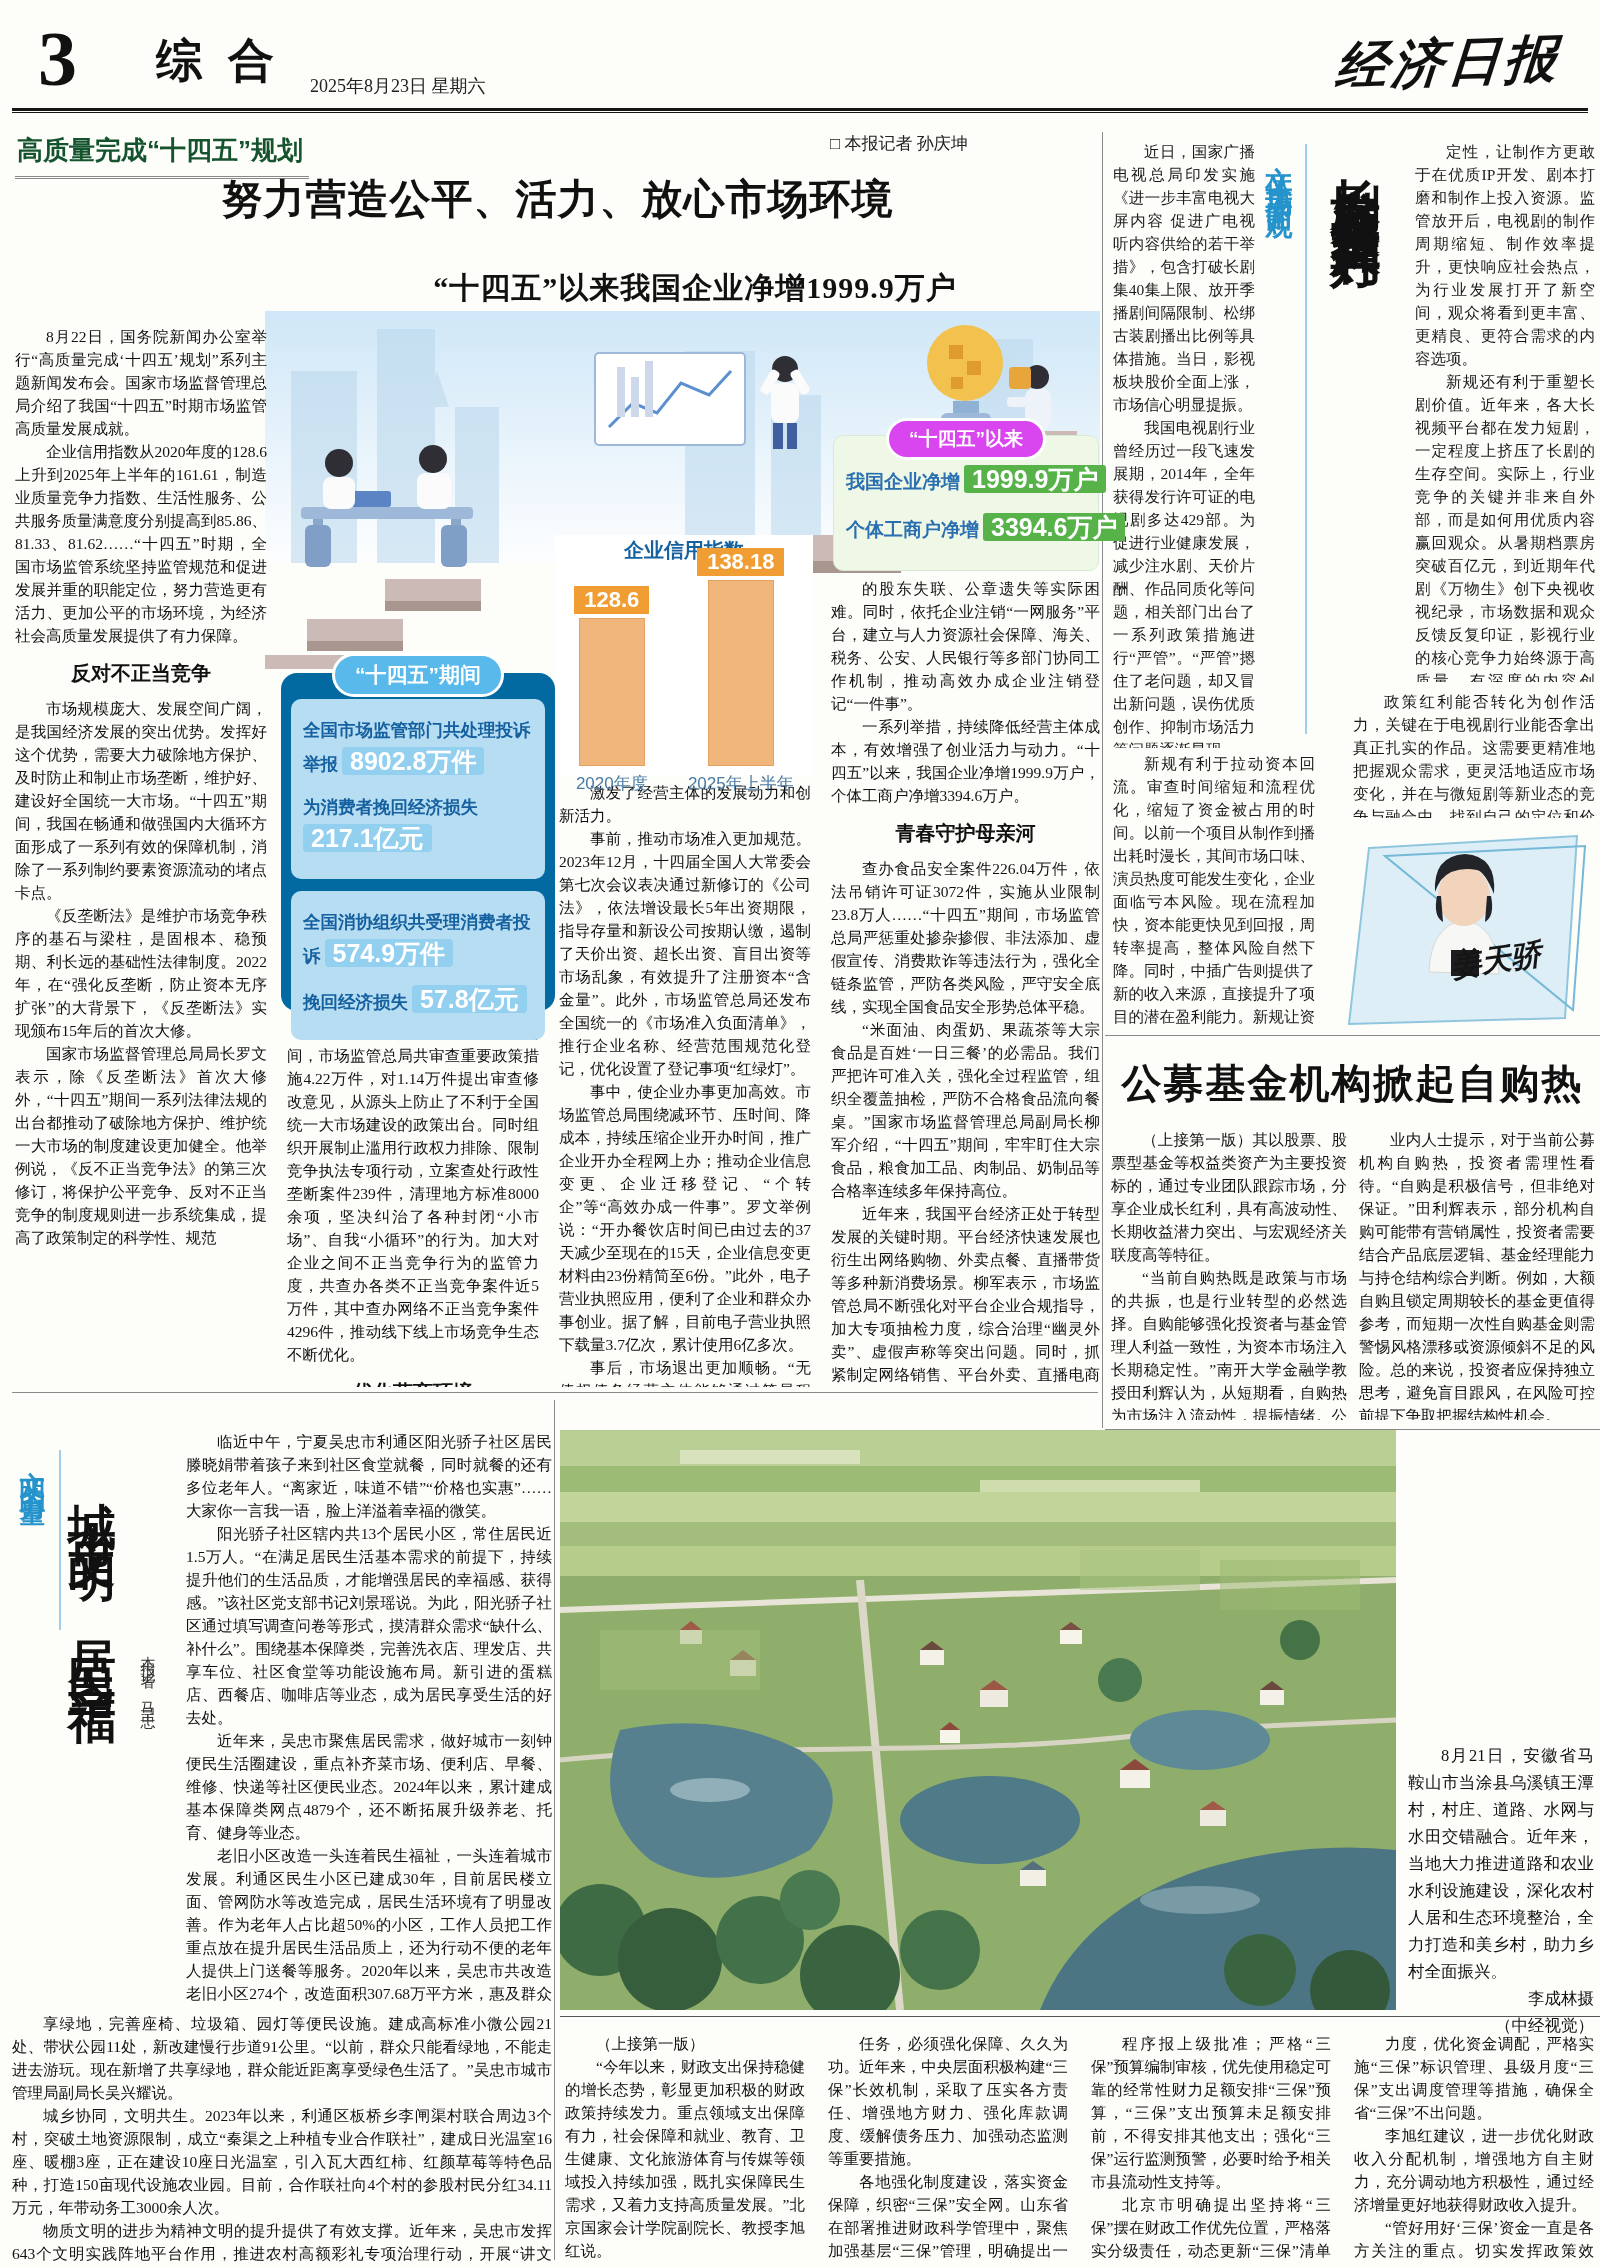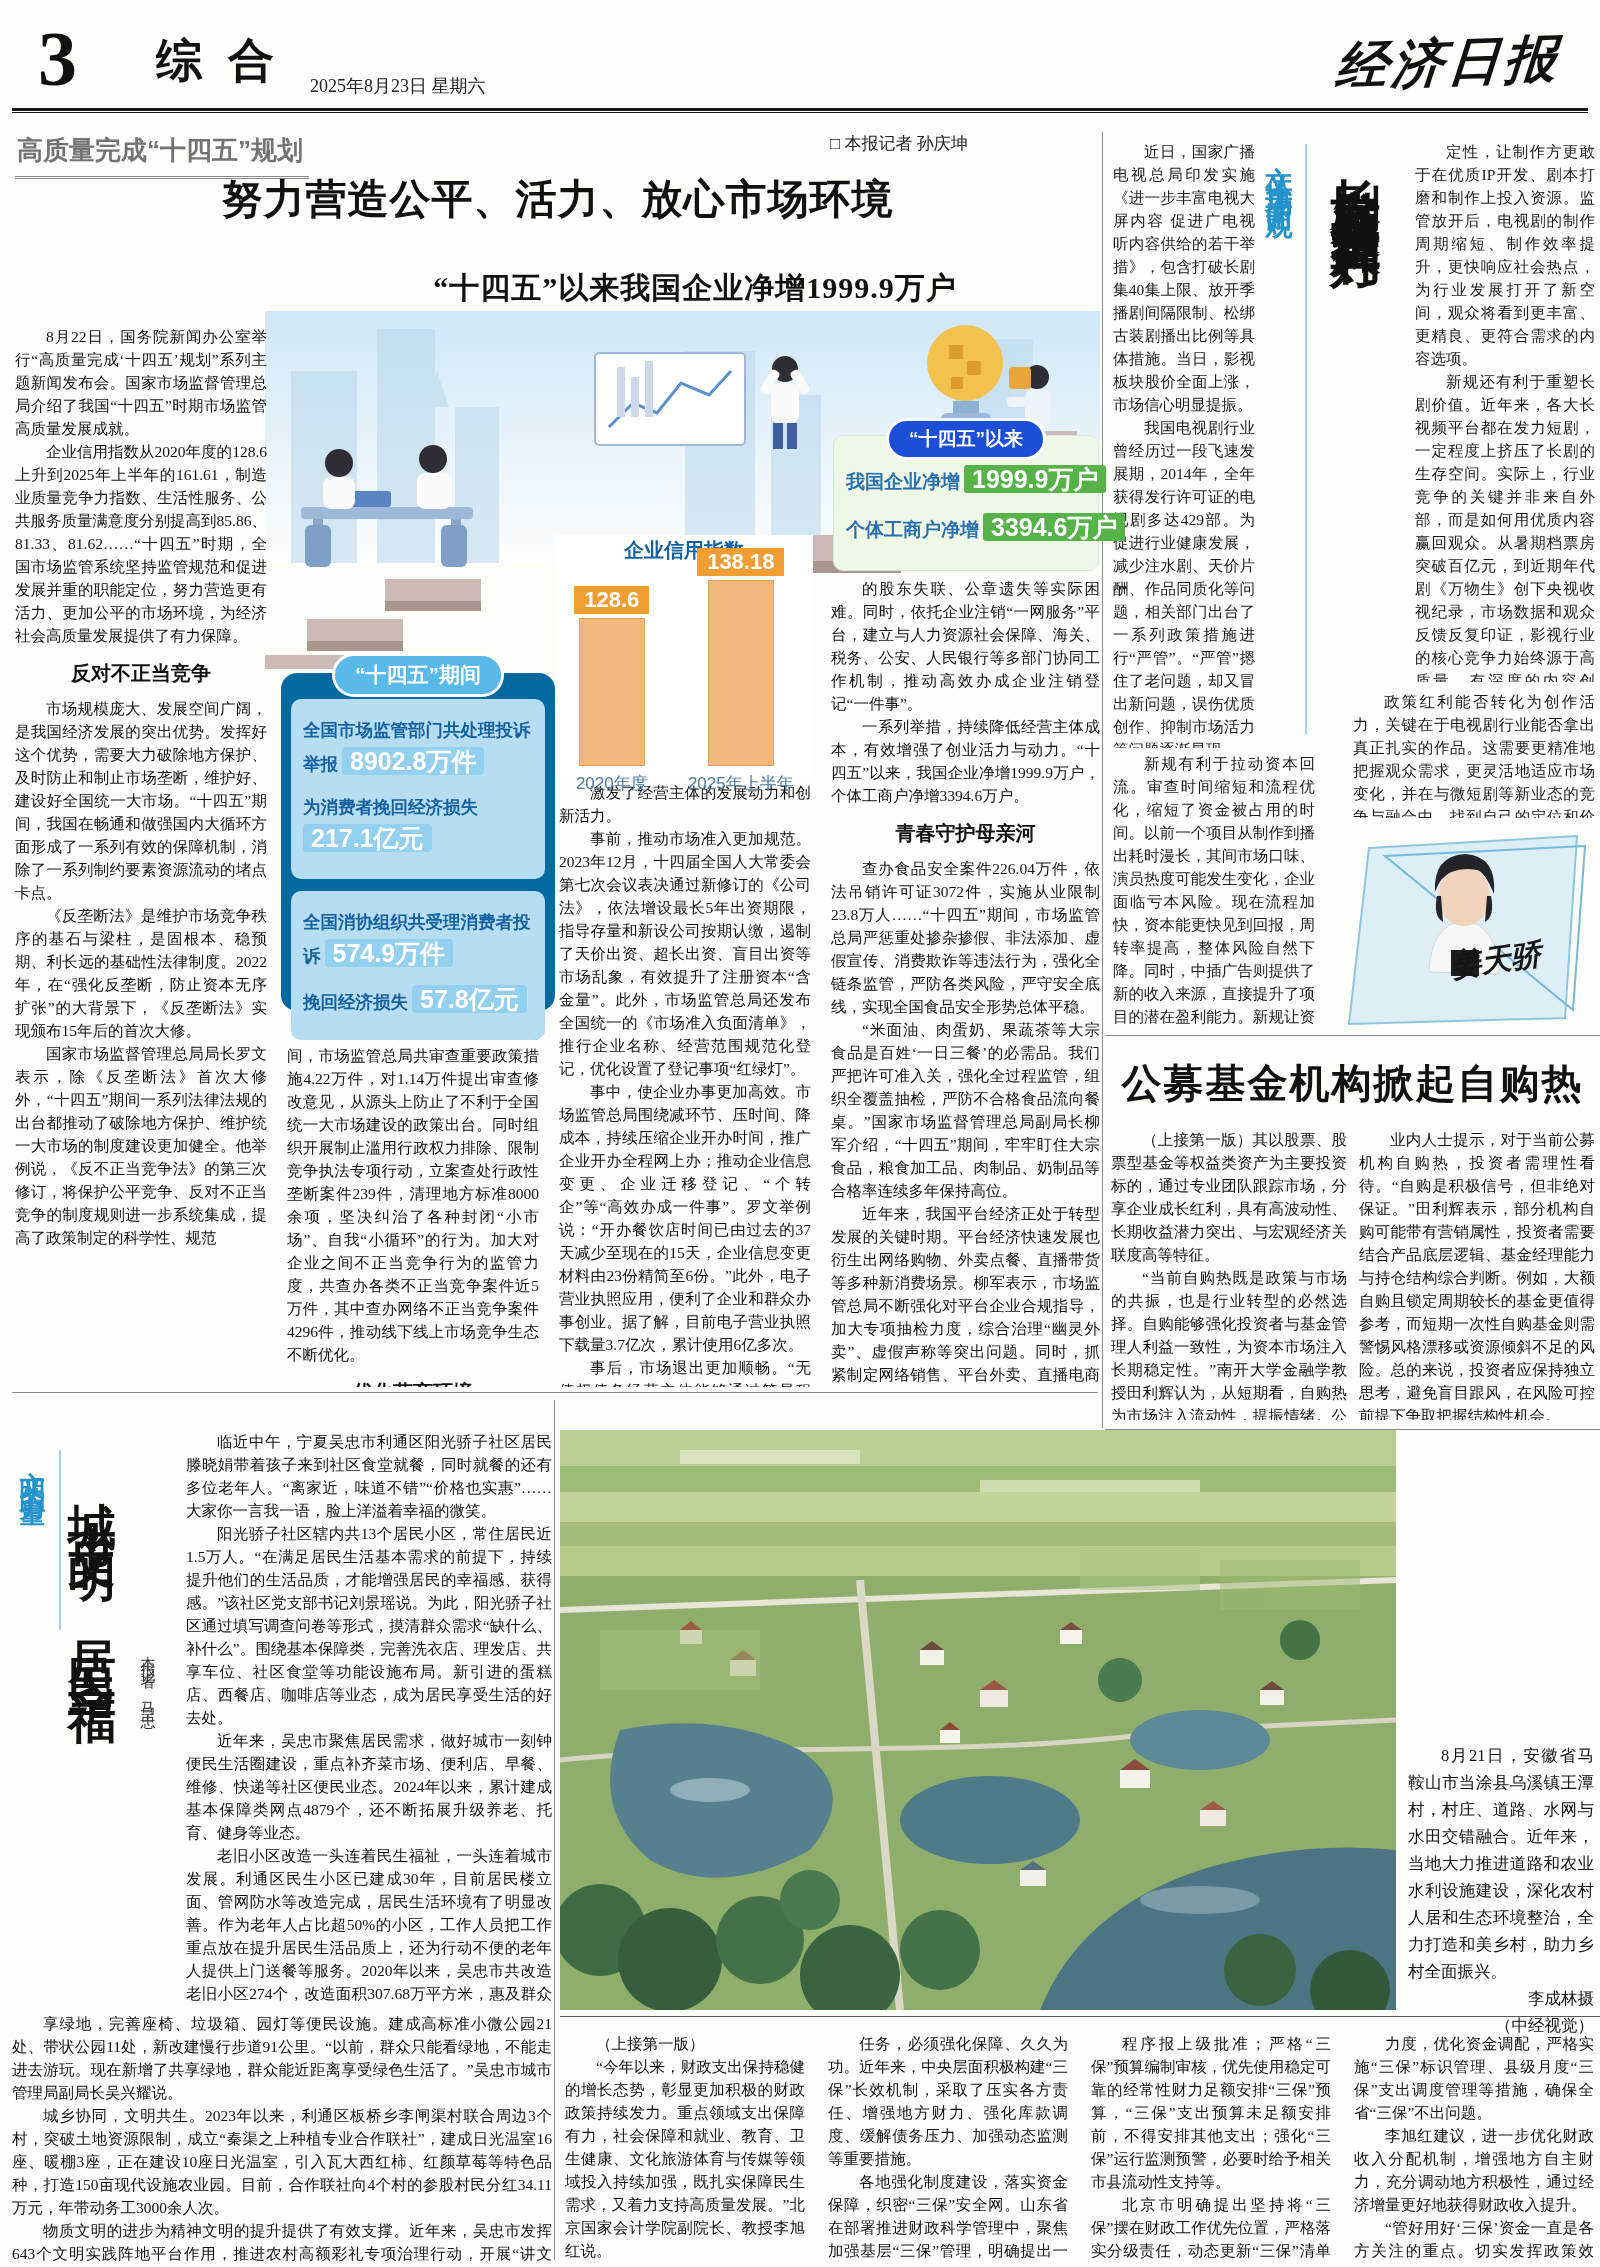--- a/index.html
+++ b/index.html
@@ -14,39 +14,39 @@
   .pagedate{font-size:18px;color:#222;}
   .masthead{font-size:52px;font-weight:700;font-style:italic;transform:skewX(-6deg) rotate(-2deg);
             font-family:"Liberation Serif",serif;letter-spacing:4px;}
   .hdr-rule{border-top:3px solid #161616;border-bottom:1px solid #161616;height:5px;}
 
   
   .vrule{border-left:1px solid #8a8a8a;width:0;}
   .hrule{border-top:1px solid #8a8a8a;height:0;}
 
   
-  .kicker{font-family:"Liberation Sans",sans-serif;font-weight:bold;font-size:26px;color:#737373;
+  .kicker{font-family:"Liberation Sans",sans-serif;font-weight:bold;font-size:26px;color:#14532d;
           padding:0 6px 8px 2px;border-bottom:3px double #8a8a8a;}
   .reporter{font-size:17px;color:#222;}
   .main-h1{font-family:"Liberation Sans","DejaVu Sans",sans-serif;font-weight:900;font-size:41px;
            text-align:center;letter-spacing:1px;white-space:nowrap;}
   .main-sub{font-size:30px;font-weight:bold;text-align:center;letter-spacing:1px;}
   .colbox{overflow:hidden;}
   .para{margin:0;font-size:15.5px;line-height:23px;text-align:justify;text-indent:2em;}
   .sec-head{font-family:"Liberation Sans",sans-serif;font-weight:bold;font-size:20px;text-align:center;
             margin:13px 0 10px 0;}
   .kai .para{color:#1a1a1a;}
 
   
   .period-panel{background:#0369a1;border-radius:16px;}
   .pill{position:absolute;left:50%;transform:translateX(-50%);color:#fff;font-weight:bold;
         font-family:"Liberation Sans",sans-serif;font-size:21px;padding:5px 20px;border:3px solid #fff;
         border-radius:28px;white-space:nowrap;z-index:3;}
   .pill-blue{top:-20px;background:#58b9ea;}
-  .pill-green{top:-18px;background:#1d4ed8;font-size:19px;}
+  .pill-green{top:-18px;background:#d946ef;font-size:19px;}
   .pp-card{margin:12px 10px;background:#b7ddf3;border-radius:10px;padding:10px 12px;}
   .pp-item{margin:6px 0 12px 0;line-height:30px;}
   .pp-label{color:#15609f;font-weight:bold;font-family:"Liberation Sans",sans-serif;font-size:17.5px;}
   .pp-value{background:#93cfee;color:#fff;font-weight:800;font-family:"Liberation Sans",sans-serif;
             font-size:25px;padding:0 8px;border-radius:4px;white-space:nowrap;}
   .since-panel{background:#eff7e6;border-radius:10px;border:1px solid #d7ead9;}
   .sp-row{margin:10px 12px;line-height:34px;white-space:nowrap;}
   .sp-label{color:#2a6fb0;font-weight:bold;font-family:"Liberation Sans",sans-serif;font-size:19px;}
   .sp-value{background:#57b24a;color:#fff;font-weight:800;font-family:"Liberation Sans",sans-serif;
             font-size:25px;padding:0 8px;border-radius:3px;}

